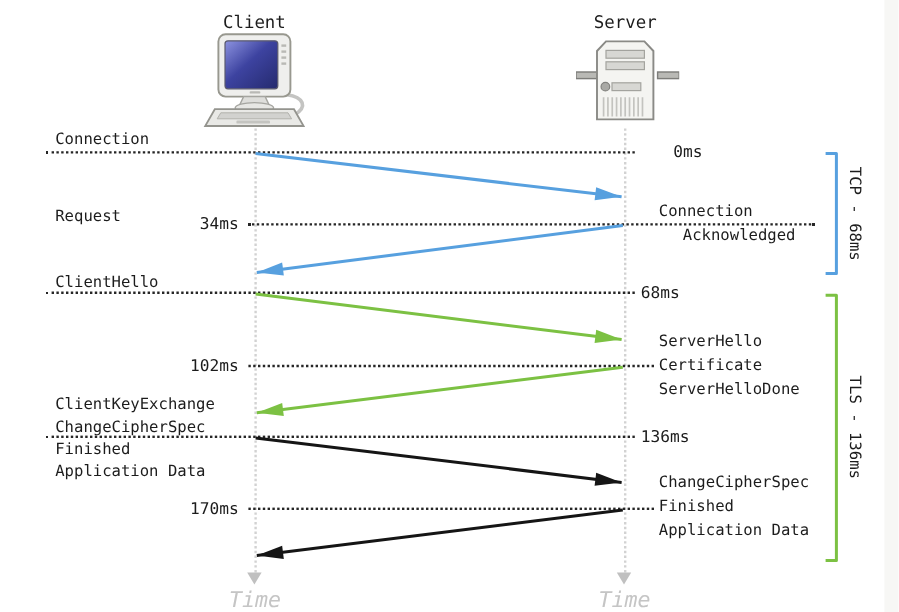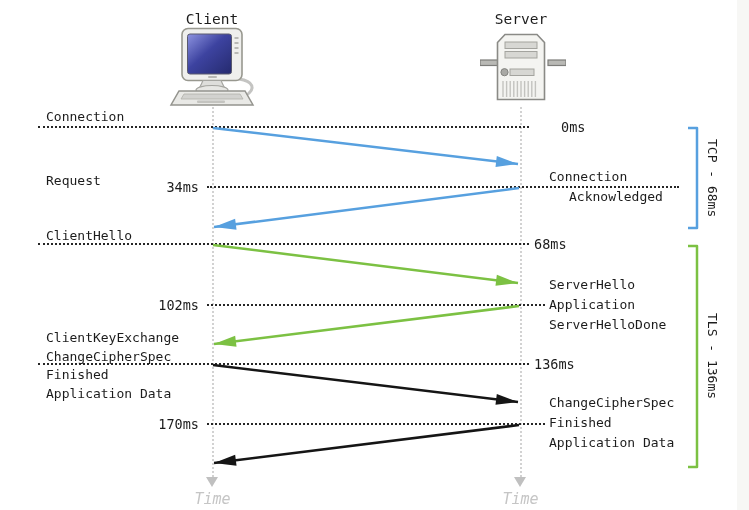--- a/index.html
+++ b/index.html
@@ -8,21 +8,21 @@
   .edge-stripe{position:absolute;top:0;right:0;width:12px;height:510px;background:#f7f7f5;}
   .actor-label{position:absolute;top:10px;width:140px;text-align:center;font-size:14.5px;line-height:19px;}
   .icon{position:absolute;}
   .tickline{position:absolute;height:0;border-top:2px dotted #262626;}
   .ticklabel{position:absolute;font-size:13.5px;line-height:18px;white-space:nowrap;}
   .msg{position:absolute;font-size:13px;line-height:18px;white-space:nowrap;}
   .lifeline{position:absolute;width:0;border-left:2px dotted #d2d2d2;}
   .lifehead{position:absolute;width:0;height:0;border-left:6.5px solid transparent;
             border-right:6.5px solid transparent;border-top:10px solid #c0c0c0;}
   .timelabel{position:absolute;width:90px;text-align:center;font-style:italic;
-             font-size:15px;color:#c5c5c5;}
+             font-size:18px;color:#c5c5c5;}
   .bracketlabel{position:absolute;writing-mode:vertical-rl;font-size:13px;width:20px;
                 display:flex;align-items:center;justify-content:center;white-space:nowrap;}
   #overlay{position:absolute;left:0;top:0;pointer-events:none;}
 </style>
 </head>
 <body>
 
 <div class="canvas">
 
   <div class="edge-stripe"></div>
@@ -103,21 +103,21 @@
       <div class="msg" style="left: 46px; top: 108px;">Connection</div>
       <div class="msg" style="left: 46px; top: 128px; margin-top: 44px;">Request</div>
       <div class="msg" style="left: 46px; top: 227px;">ClientHello</div>
       <div class="msg" style="left: 46px; top: 329px;">ClientKeyExchange</div>
       <div class="msg" style="left: 46px; top: 347.5px;">ChangeCipherSpec</div>
       <div class="msg" style="left: 46px; top: 366px;">Finished</div>
       <div class="msg" style="left: 46px; top: 385px;">Application Data</div>
       <div class="msg" style="left: 549px; top: 168px;">Connection</div>
       <div class="msg" style="left: 549px; top: 188px; margin-left: 20px;">Acknowledged</div>
       <div class="msg" style="left: 549px; top: 276px;">ServerHello</div>
-      <div class="msg" style="left: 549px; top: 296px;">Application</div>
+      <div class="msg" style="left: 549px; top: 296px;">Certificate</div>
       <div class="msg" style="left: 549px; top: 316px;">ServerHelloDone</div>
       <div class="msg" style="left: 549px; top: 394px;">ChangeCipherSpec</div>
       <div class="msg" style="left: 549px; top: 414px;">Finished</div>
       <div class="msg" style="left: 549px; top: 434px;">Application Data</div>
     </div>
 
   <svg id="overlay" width="749" height="510" viewBox="0 0 749 510">
       <line x1="213" y1="128" x2="518" y2="164" stroke="#57a0df" stroke-width="2.5"></line>
       <polygon points="518,164 495.5069612919372,166.88326371974372 496.79637115418285,155.95909683127374" fill="#57a0df"></polygon>
       <line x1="519" y1="188" x2="214" y2="227" stroke="#57a0df" stroke-width="2.5"></line>

